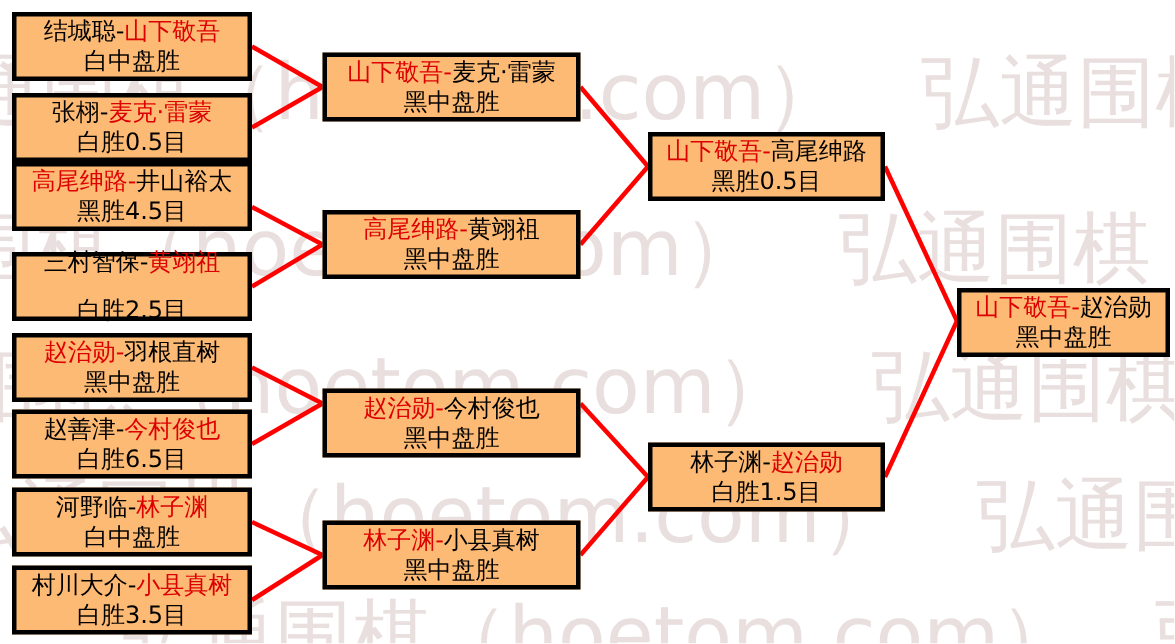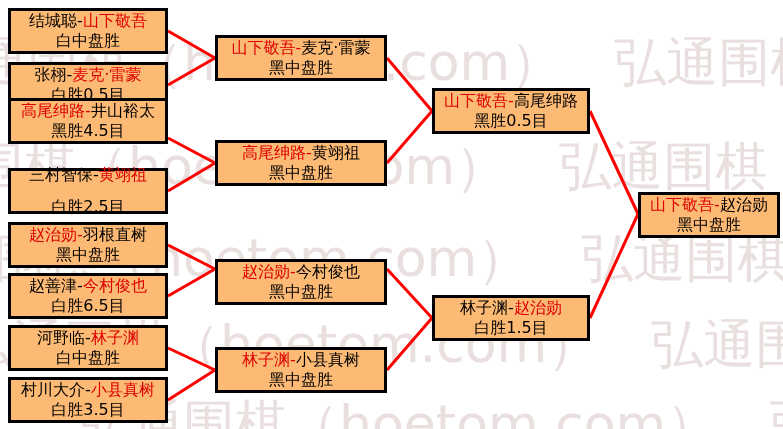--- a/index.html
+++ b/index.html
@@ -83,21 +83,21 @@
   </svg>
 
   <div class="box c1" style="top:8px;">
     <div class="l1"><span>结城聪</span><span>-</span><span class="winner">山下敬吾</span></div>
     <div class="l2">白中盘胜</div>
   </div>
   <div class="box c1" style="top:62px;">
     <div class="l1"><span>张栩</span><span>-</span><span class="winner">麦克·雷蒙</span></div>
     <div class="l2">白胜0.5目</div>
   </div>
-  <div class="box c1" style="top:98px;">
+  <div class="box c1" style="top:108px;">
     <div class="l1"><span class="winner">高尾绅路</span><span class="winner">-</span><span>井山裕太</span></div>
     <div class="l2">黑胜4.5目</div>
   </div>
   <div class="box c1" style="top:168px;gap:12px;">
     <div class="l1"><span>三村智保</span><span>-</span><span class="winner">黄翊祖</span></div>
     <div class="l2">白胜2.5目</div>
   </div>
   <div class="box c1" style="top:222px;">
     <div class="l1"><span class="winner">赵治勋</span><span class="winner">-</span><span>羽根直树</span></div>
     <div class="l2">黑中盘胜</div>

